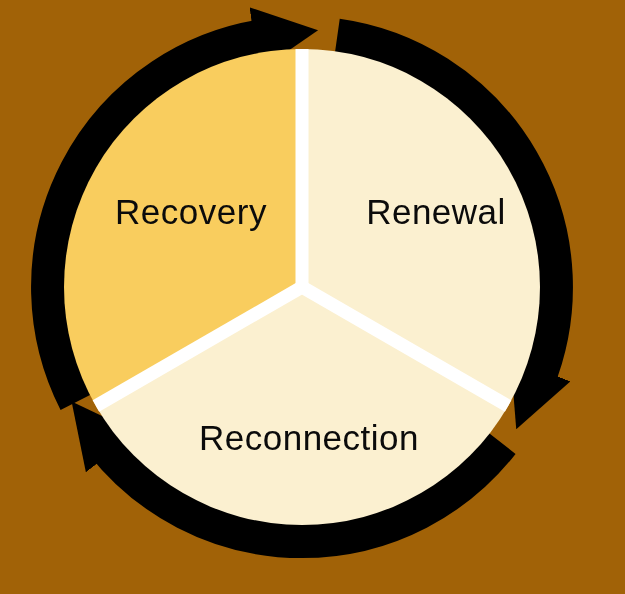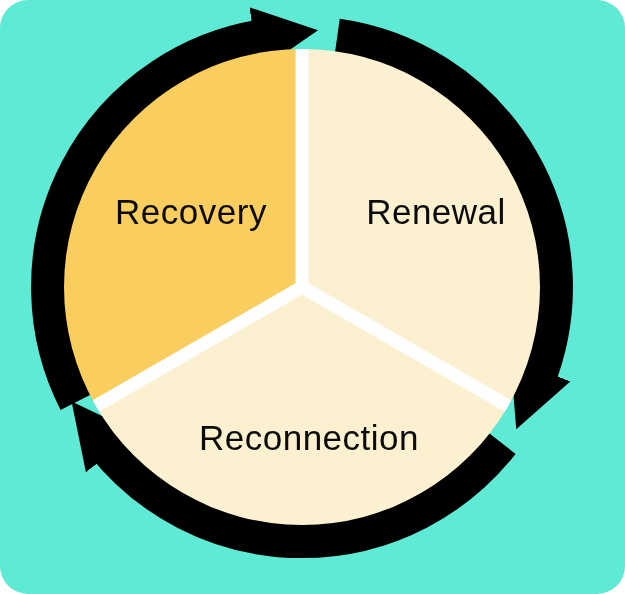--- a/index.html
+++ b/index.html
@@ -5,22 +5,21 @@
   html, body {
     margin: 0;
     padding: 0;
     background: #ffffff;
   }
   .canvas {
     width: 625px;
     height: 594px;
     position: relative;
     font-family: "Liberation Sans", sans-serif;
-    background: #5eead4;
-    border-radius: 28px;
+    background: #a16207;
   }
   svg { display: block; }
   .ring {
     fill: none;
     stroke: #000000;
     stroke-width: 38;
   }
   .divider {
     fill: none;
     stroke: #ffffff;

